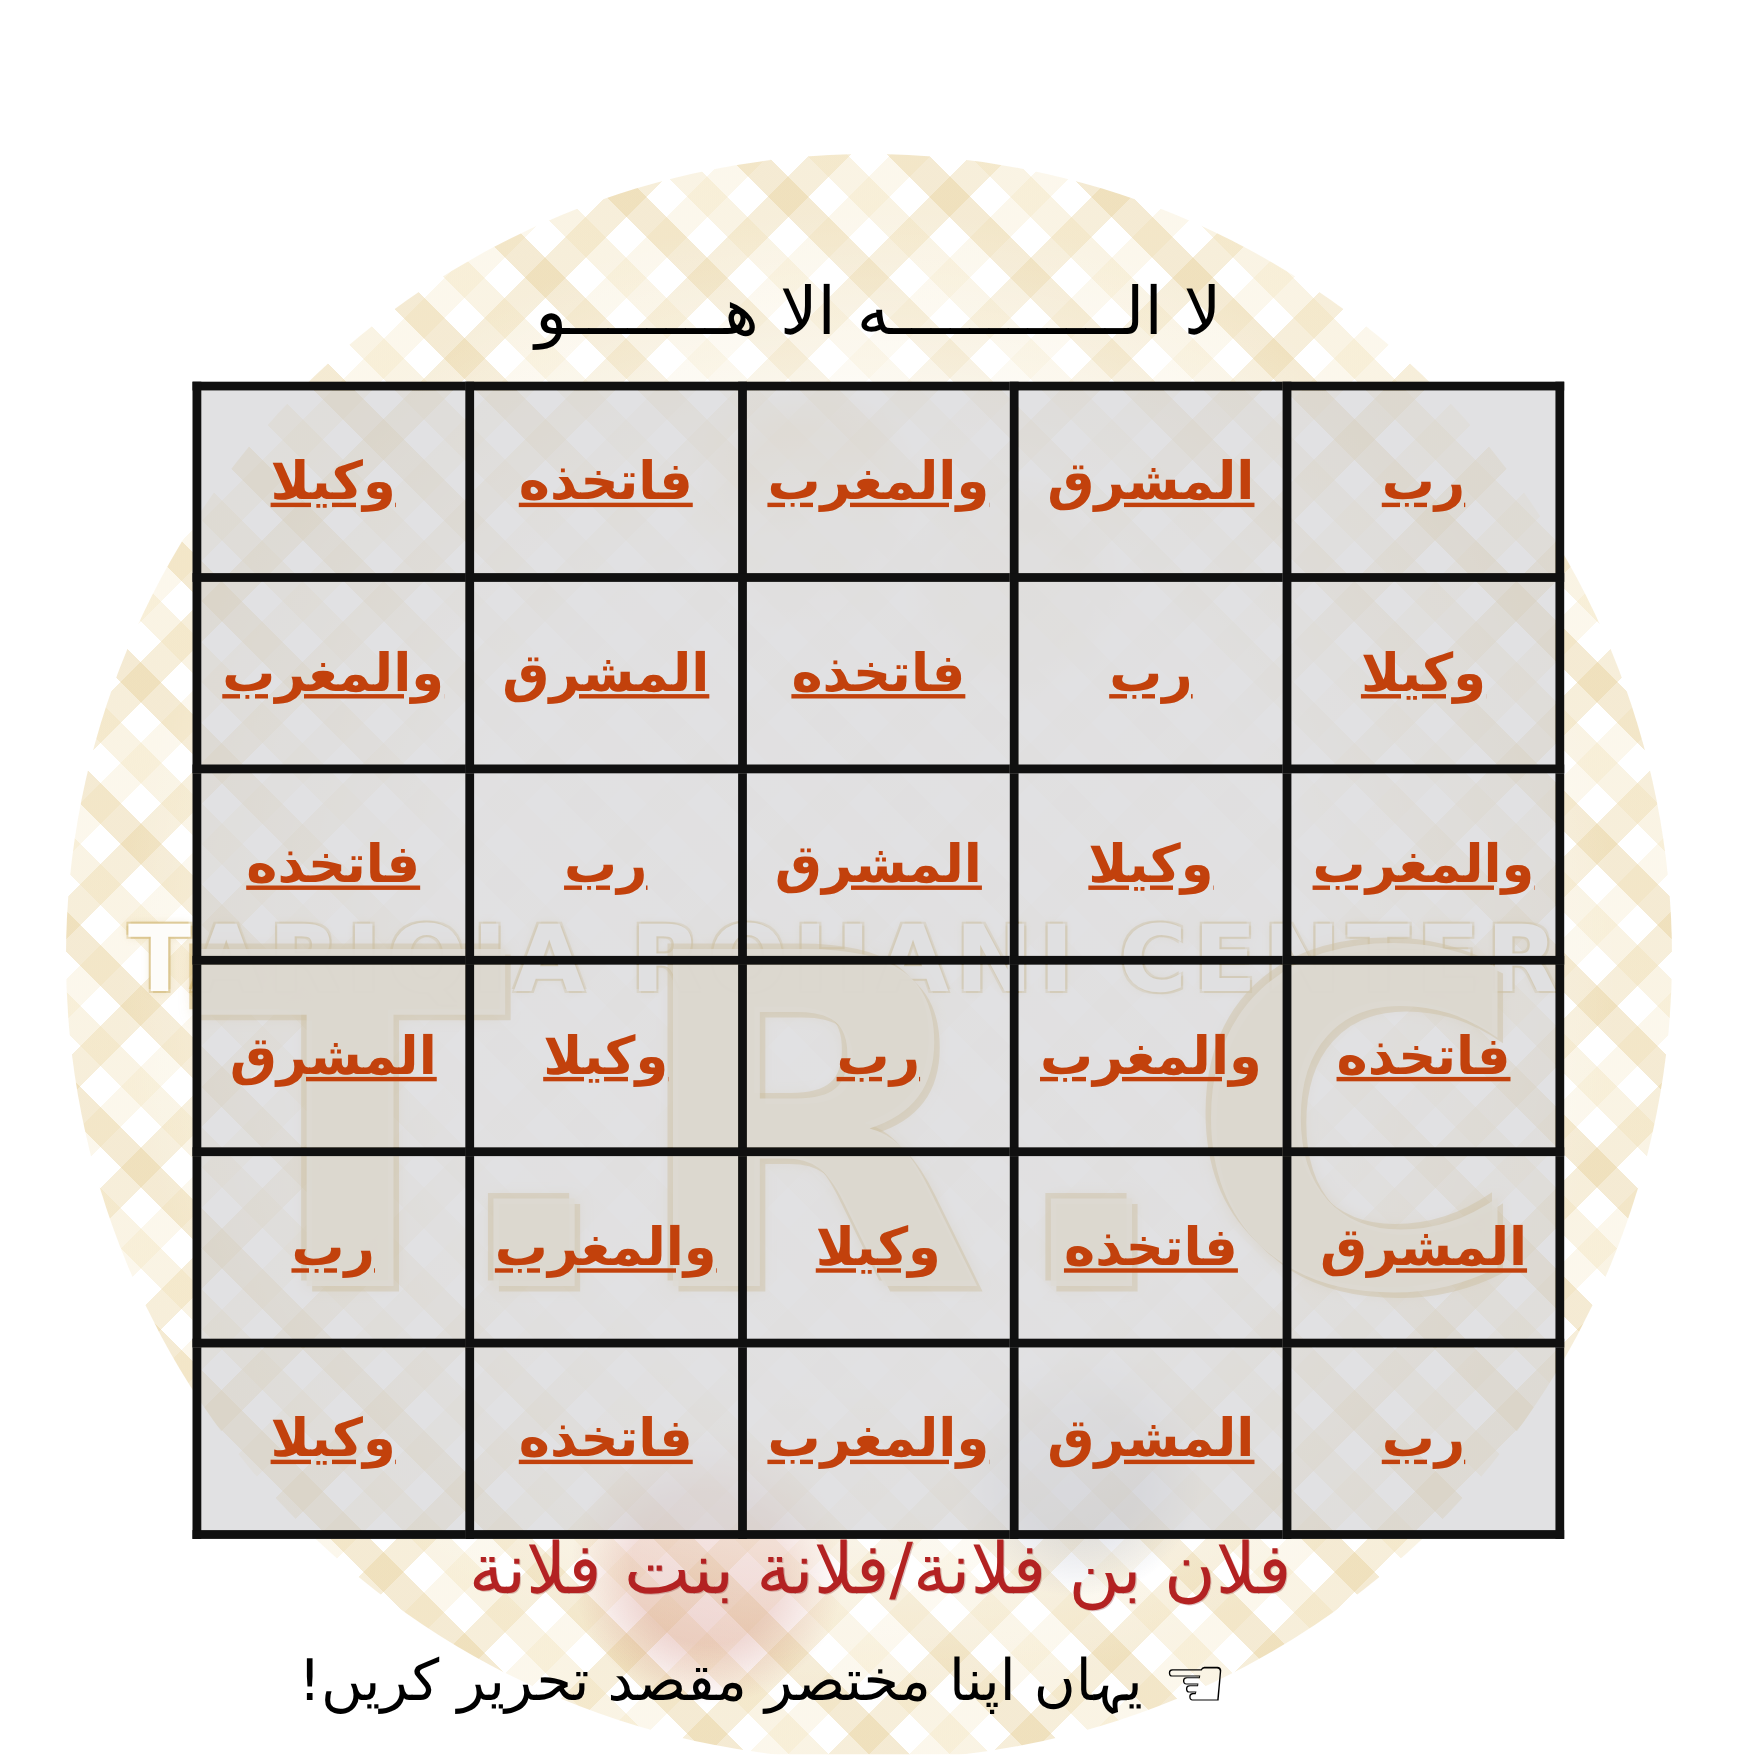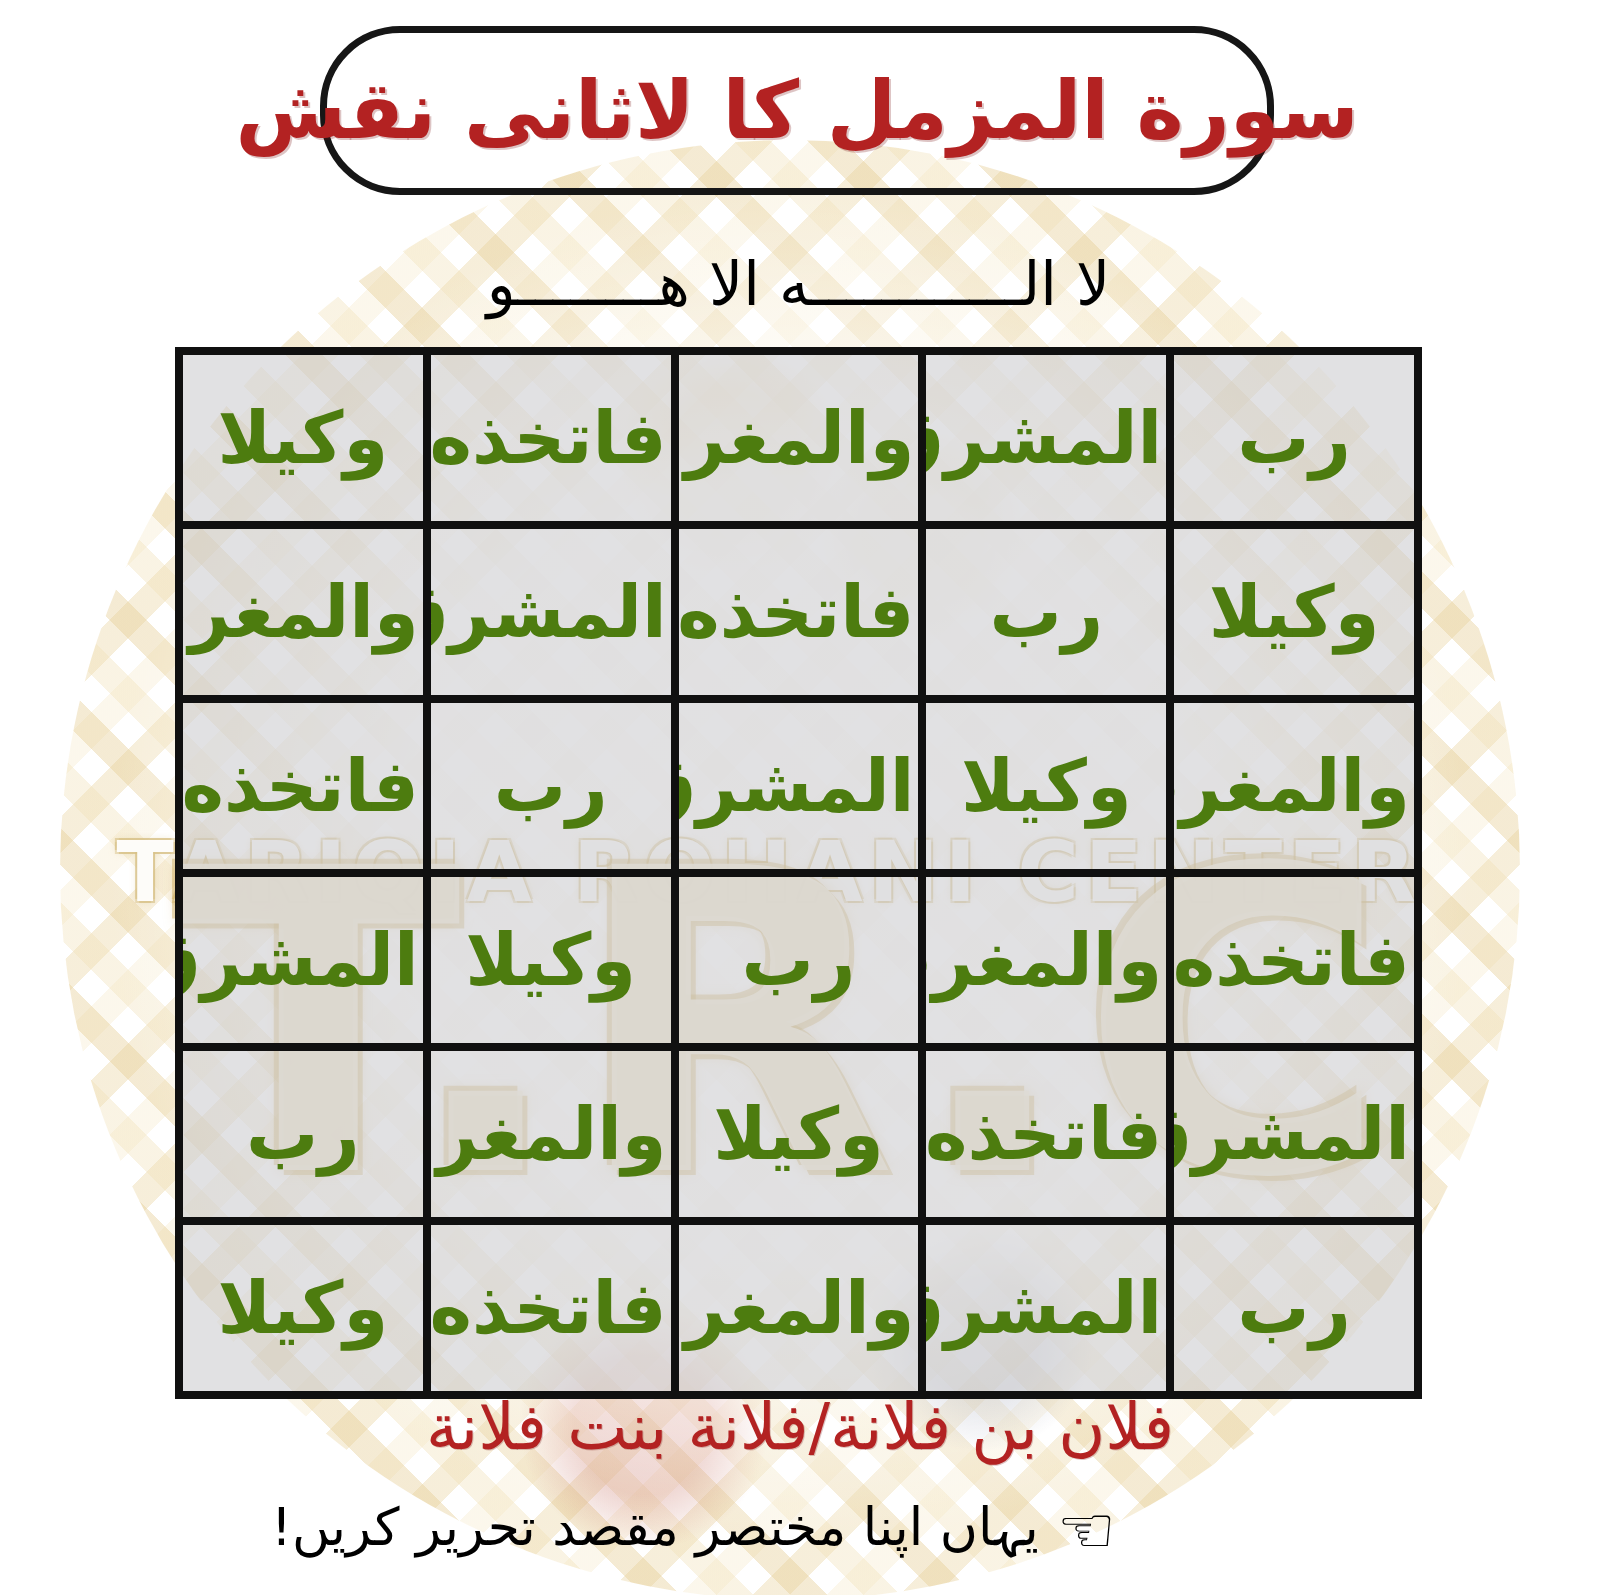--- a/index.html
+++ b/index.html
@@ -71,23 +71,24 @@
   
   table.naqsh{
     position:absolute;z-index:1;
     left:175px;top:347px;width:1247px;height:1016px;
     border-collapse:collapse;table-layout:fixed;direction:rtl;
   }
   table.naqsh td{
     border:8px solid #101010;
     background:rgba(205,205,208,0.6);
     text-align:center;vertical-align:middle;
-    font-size:72px;font-weight:bold;color:#4d7c0f;
+    font-size:48px;font-weight:bold;color:#c2410c;
     padding:0 4px;overflow:hidden;white-space:nowrap;
     height:166px;
+    text-decoration:underline;
   }
 
   
   .name-line{
     position:absolute;z-index:1;
     left:0;top:1392px;width:1600px;
     text-align:center;white-space:nowrap;
     font-size:64px;line-height:1.1;font-weight:normal;color:#b32222;
     text-shadow:1px 1px 0 rgba(120,20,20,.25);
   }
@@ -106,23 +107,20 @@
 <body>
 
 <div class="page">
 
   <div class="watermark">
     <div class="wm-ring"></div>
     <div class="wm-org">TARIQIA ROHANI CENTER</div>
     <div class="wm-monogram">T.R.C</div>
   </div>
 
-  <div class="title-banner">
-    <div class="title-text" dir="rtl">سورة المزمل کا لاثانی نقش</div>
-  </div>
 
   <div class="kalima" dir="rtl">لا الــــــــــــه الا هــــــــو</div>
 
   <table class="naqsh" dir="rtl">
     <tbody>
       <tr>
         <td>رب</td>
         <td>المشرق</td>
         <td>والمغرب</td>
         <td>فاتخذه</td>

